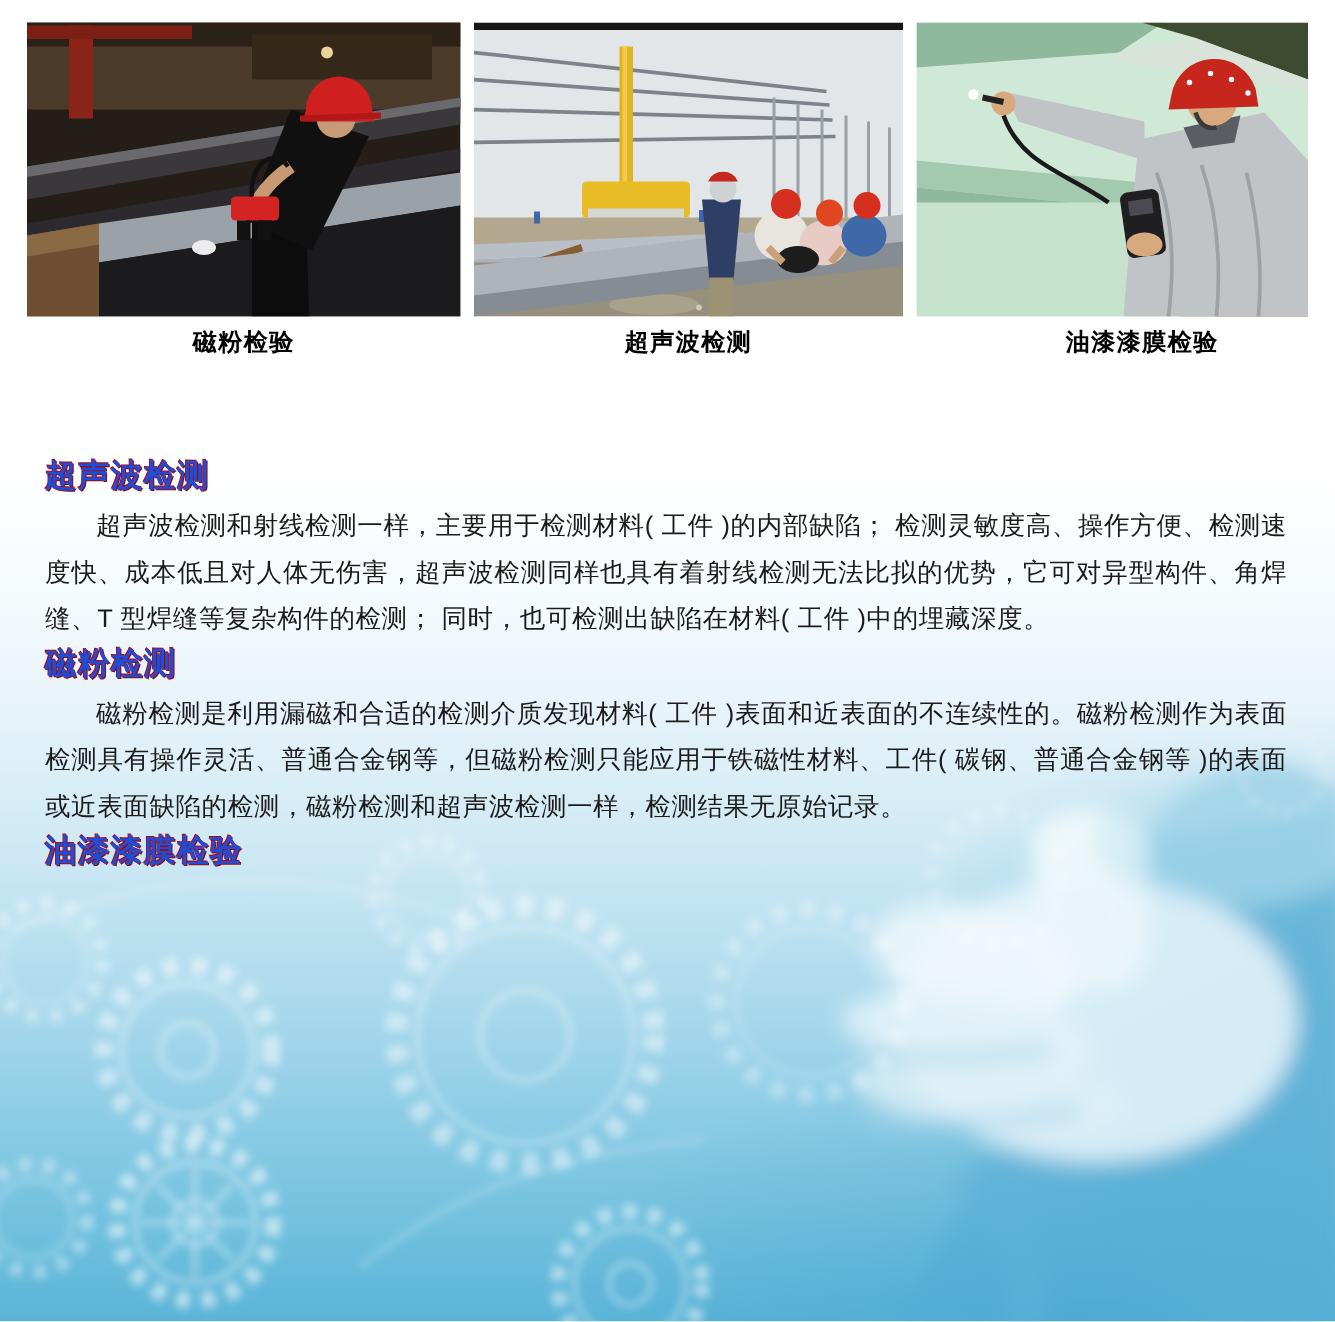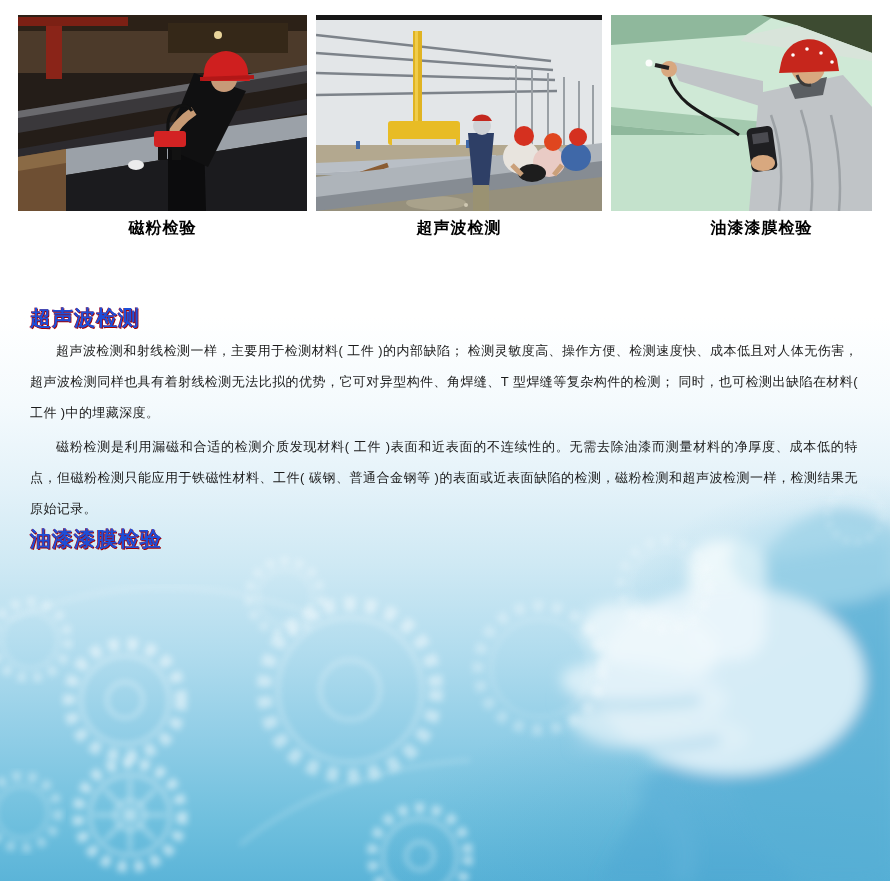--- a/index.html
+++ b/index.html
@@ -32,21 +32,21 @@
   #photo1{left:18px;width:289px;}
   #photo2{left:316px;width:286px;}
   #photo3{left:611px;width:301px;}
   .article{position:absolute;left:30px;top:303px;width:828px;z-index:2;}
   .article h2{
     font-size:21px;line-height:21px;margin:4px 0 7px;font-weight:bold;
     color:#1d4ed8;letter-spacing:1px;
     text-shadow:0.7px 0.7px 0 #a30000, -0.5px -0.5px 0 #c40000;
   }
   .article p{
-    font-size:13px;line-height:31px;margin:0 0 3px;color:#1b1b1b;
+    font-size:17px;line-height:31px;margin:0 0 3px;color:#1b1b1b;
     text-align:justify;text-indent:2em;letter-spacing:0.4px;
   }
   figure{margin:0;}
 </style>
 </head>
 <body>
 
 <div class="bg"></div>
 <div class="bg-tint"></div>
 
@@ -249,18 +249,19 @@
   </svg>
   <figcaption>油漆漆膜检验</figcaption>
 </figure>
 
 <div class="article">
   <section>
     <h2>超声波检测</h2>
     <p>超声波检测和射线检测一样，主要用于检测材料( 工件 )的内部缺陷； 检测灵敏度高、操作方便、检测速度快、成本低且对人体无伤害，超声波检测同样也具有着射线检测无法比拟的优势，它可对异型构件、角焊缝、T 型焊缝等复杂构件的检测； 同时，也可检测出缺陷在材料( 工件 )中的埋藏深度。</p>
   </section>
   <section>
-    <p>磁粉检测是利用漏磁和合适的检测介质发现材料( 工件 )表面和近表面的不连续性的。无需去除油漆而测量材料的净厚度、成本低的特点，但磁粉检测只能应用于铁磁性材料、工件( 碳钢、普通合金钢等 )的表面或近表面缺陷的检测，磁粉检测和超声波检测一样，检测结果无原始记录。</p>
+    <h2>磁粉检测</h2>
+    <p>磁粉检测是利用漏磁和合适的检测介质发现材料( 工件 )表面和近表面的不连续性的。磁粉检测作为表面检测具有操作灵活、普通合金钢等，但磁粉检测只能应用于铁磁性材料、工件( 碳钢、普通合金钢等 )的表面或近表面缺陷的检测，磁粉检测和超声波检测一样，检测结果无原始记录。</p>
   </section>
   <section>
     <h2>油漆漆膜检验</h2>
   </section>
 </div>
 
 </body></html>

